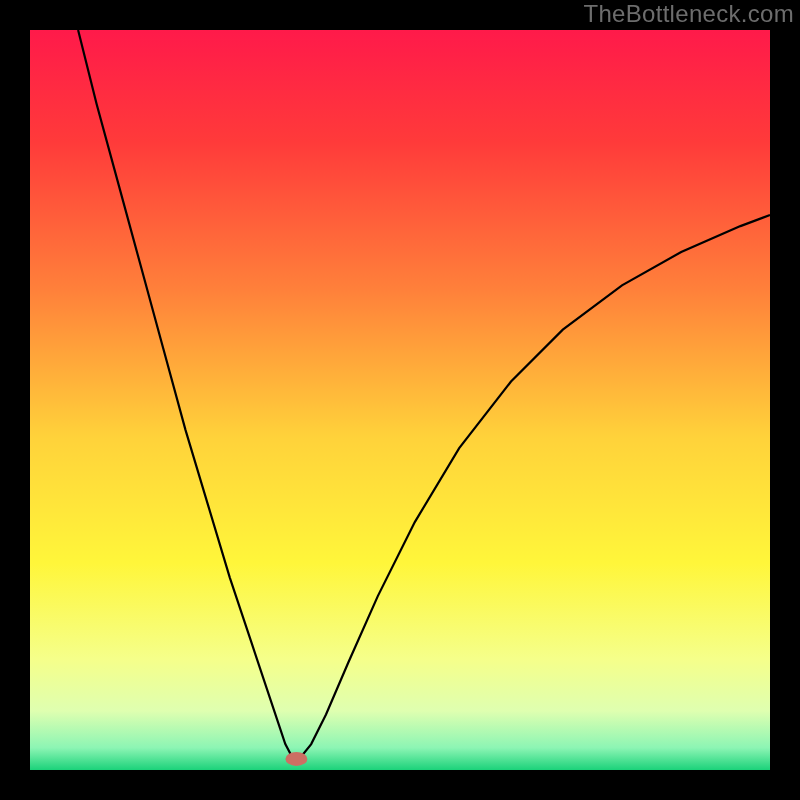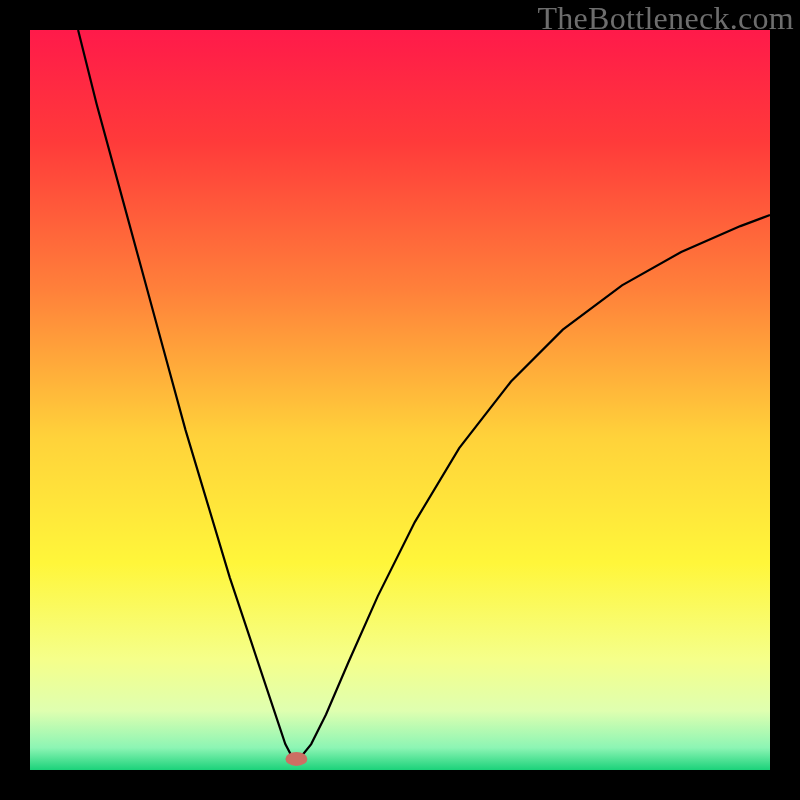--- a/index.html
+++ b/index.html
@@ -12,22 +12,22 @@
   }
   .chart-container {
     position: relative;
     width: 800px;
     height: 800px;
   }
   .watermark {
     position: absolute;
     top: 0;
     right: 6px;
-    font-family: Liberation Serif, serif;
-    font-size: 32px;
+    font-family: Liberation Sans, sans-serif;
+    font-size: 24px;
     color: #6d6d6d;
     z-index: 20;
     letter-spacing: 0.3px;
   }
   svg {
     display: block;
   }
 </style>
 </head>
 <body>

